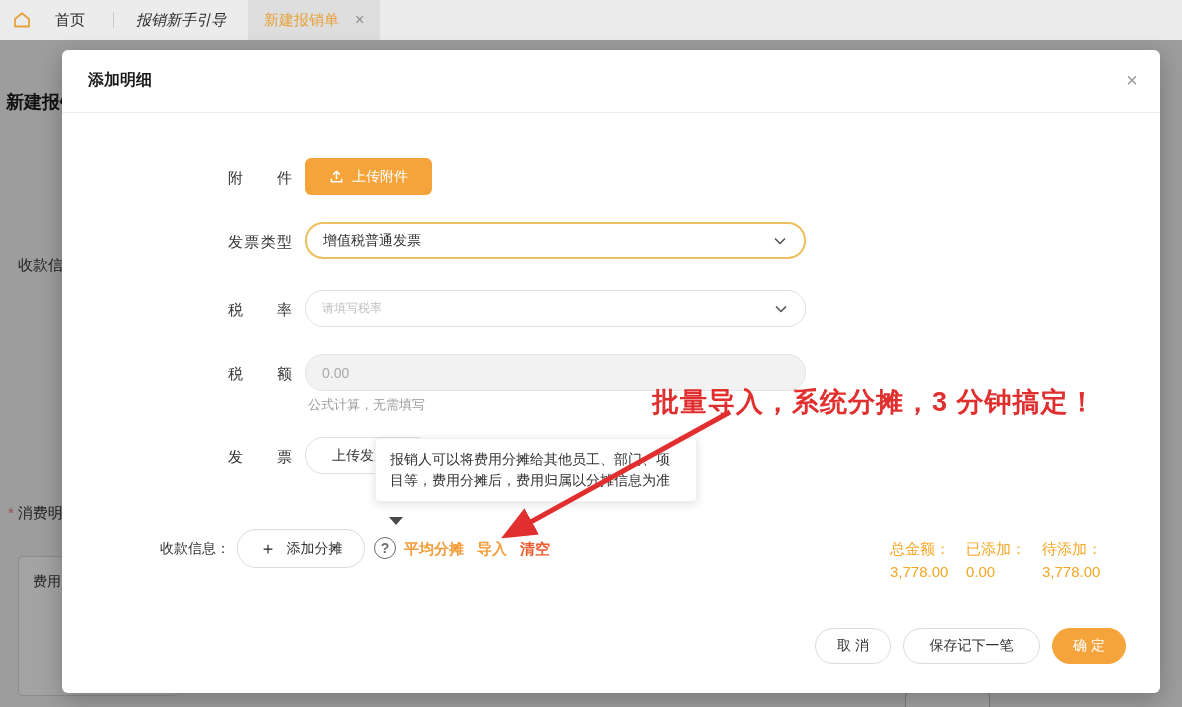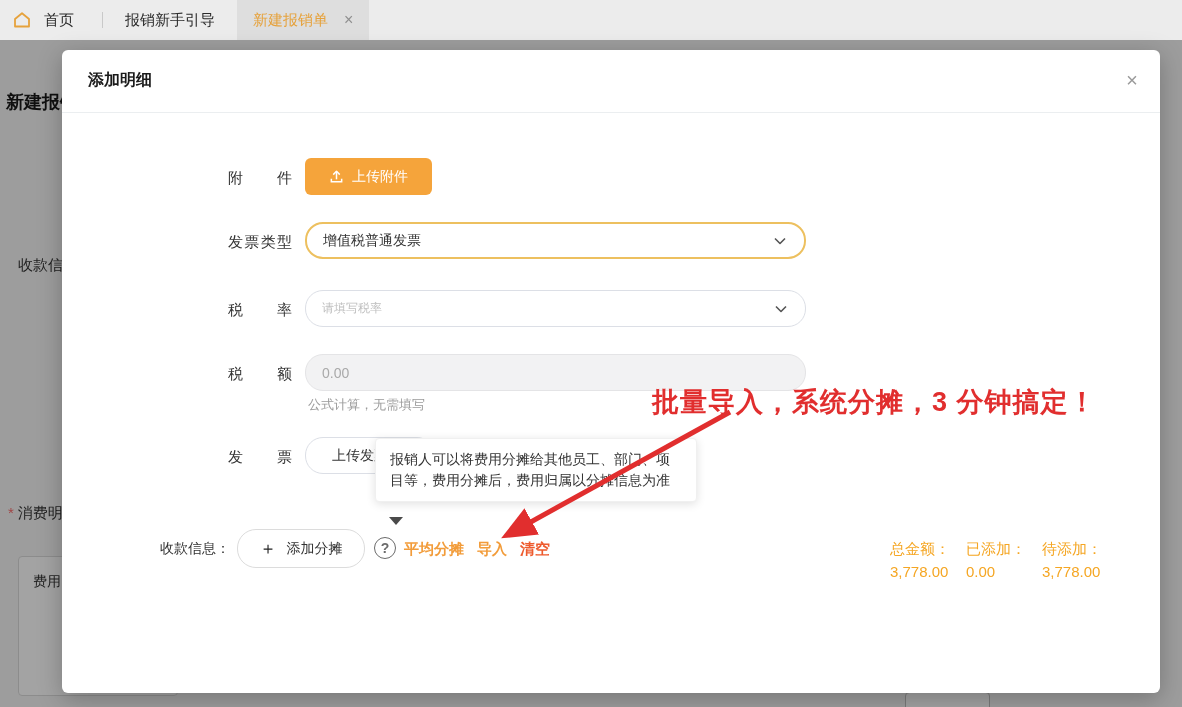--- a/index.html
+++ b/index.html
@@ -1,24 +1,24 @@
 <!DOCTYPE html>
 <html><head>
 <meta charset="utf-8">
 <style>
   * { margin:0; padding:0; box-sizing:border-box; }
   html,body { width:1182px; height:707px; overflow:hidden; }
   body { font-family:"Liberation Sans","DejaVu Sans",sans-serif; background:#f0f0f0; position:relative; }
 
   
   .topbar { position:absolute; left:0; top:0; width:1182px; height:40px; background:#ececec; z-index:1; display:flex; align-items:center; }
-  .home-group { display:flex; align-items:center; gap:12px; padding-left:12px; }
+  .home-group { display:flex; align-items:center; gap:23px; padding-left:12px; }
   .home-label { font-size:15px; color:#2b2b2b; }
   .tb-divider { width:1px; height:16px; background:#c9c9c9; margin:0 22px 0 28px; }
-  .tb-item { font-size:15px; color:#2b2b2b; }
+  .tb-item { font-size:15px; color:#2b2b2b;font-style:italic; }
   .tb-tab { margin-left:22px; height:40px; padding:0 16px; background:#dedede; display:flex; align-items:center; gap:16px; }
   .tb-tab-label { font-size:15px; color:#e6a23c; }
   .tb-tab-close { font-size:16px; color:#8f8f8f; cursor:pointer; }
 
   
   .bg-page { position:absolute; left:0; top:40px; width:1182px; height:667px; background:#f2f2f2; z-index:1; }
   .bg-title { position:absolute; left:6px; top:50px; font-size:18px; font-weight:bold; color:#1a1a1a; white-space:nowrap; }
   .bg-payee { position:absolute; left:18px; top:216px; font-size:15px; color:#333; white-space:nowrap; }
   .bg-consume { position:absolute; left:8px; top:464px; font-size:15px; color:#333; white-space:nowrap; }
   .bg-consume .star { color:#f56c6c; margin-right:4px; }
@@ -177,13 +177,18 @@
     <span class="tot">
       <span>已添加：</span>
         <span>0.00</span>
     </span>
     <span class="tot">
       <span>待添加：</span>
         <span>3,778.00</span>
     </span>
   </div>
 
+  <div class="footer-btns">
+    <button class="btn btn-plain btn-cancel">取 消</button>
+    <button class="btn btn-plain btn-save">保存记下一笔</button>
+    <button class="btn btn-confirm">确 定</button>
+  </div>
 </div>
 
 </body></html>

